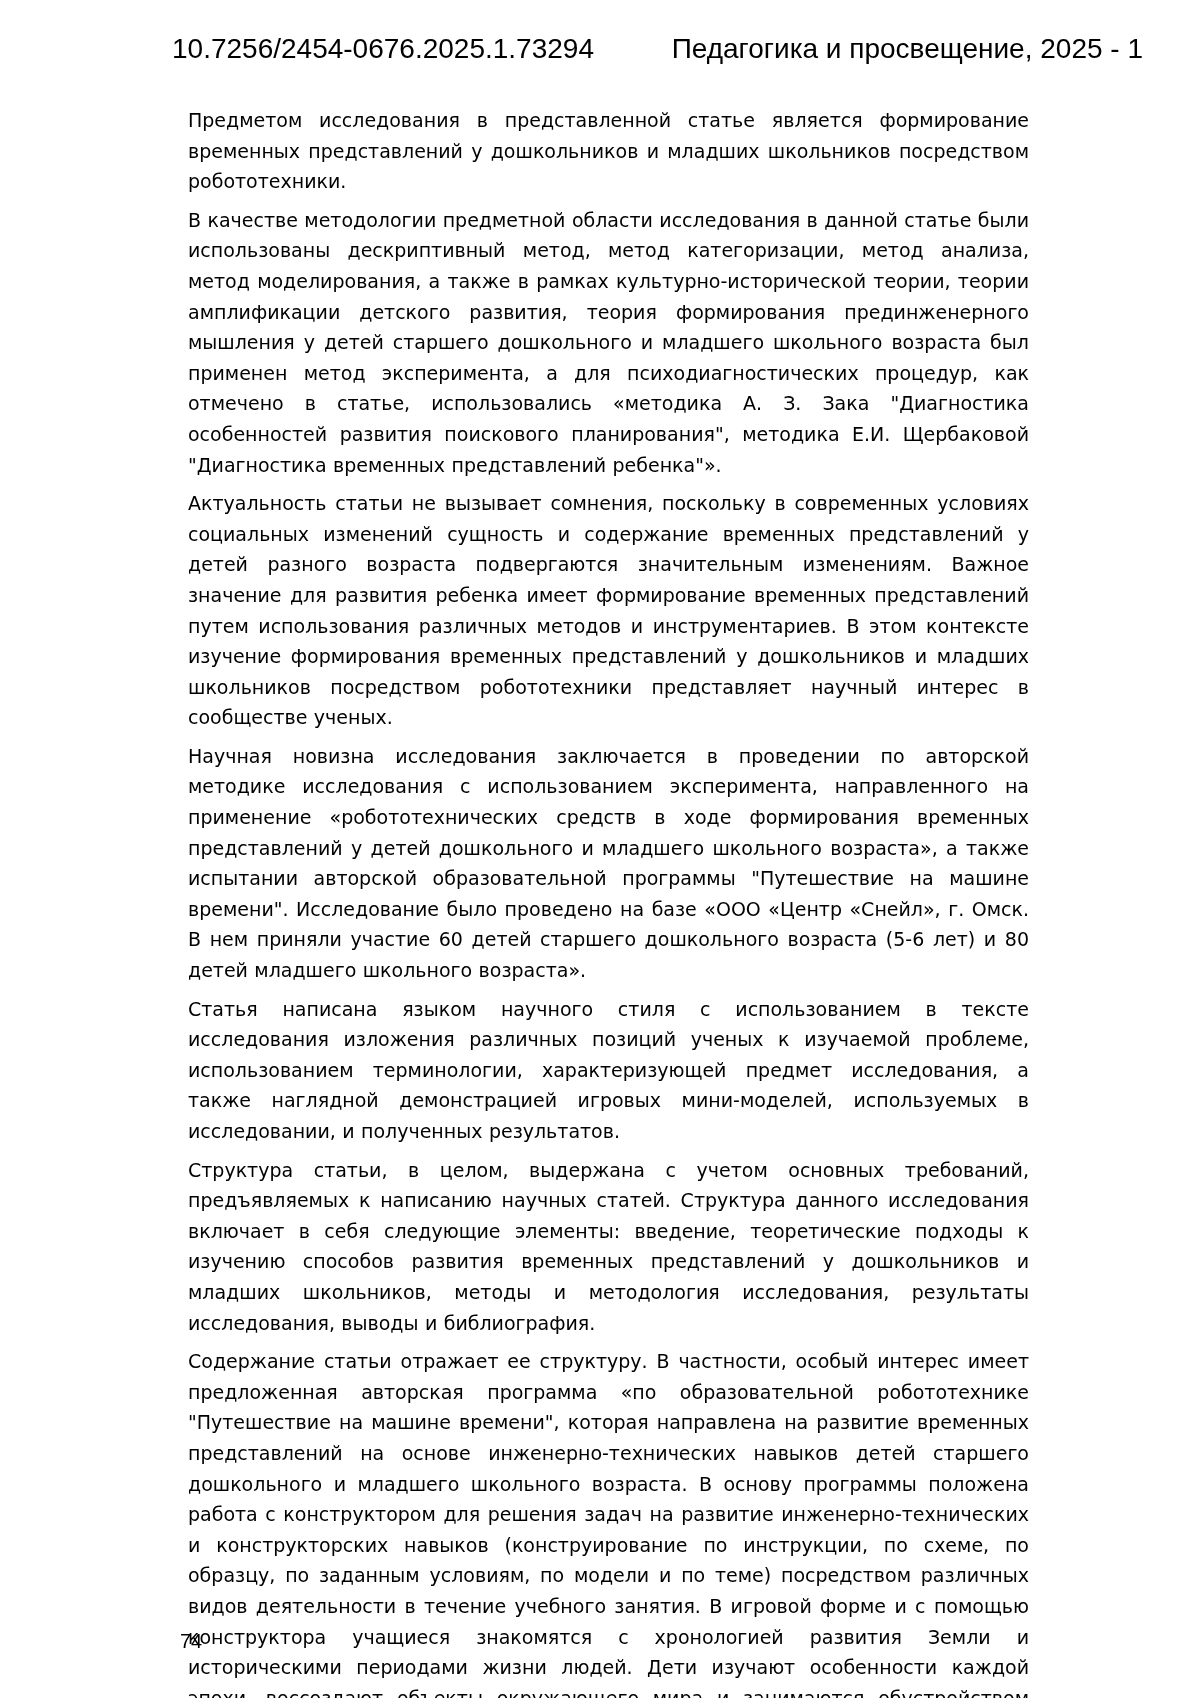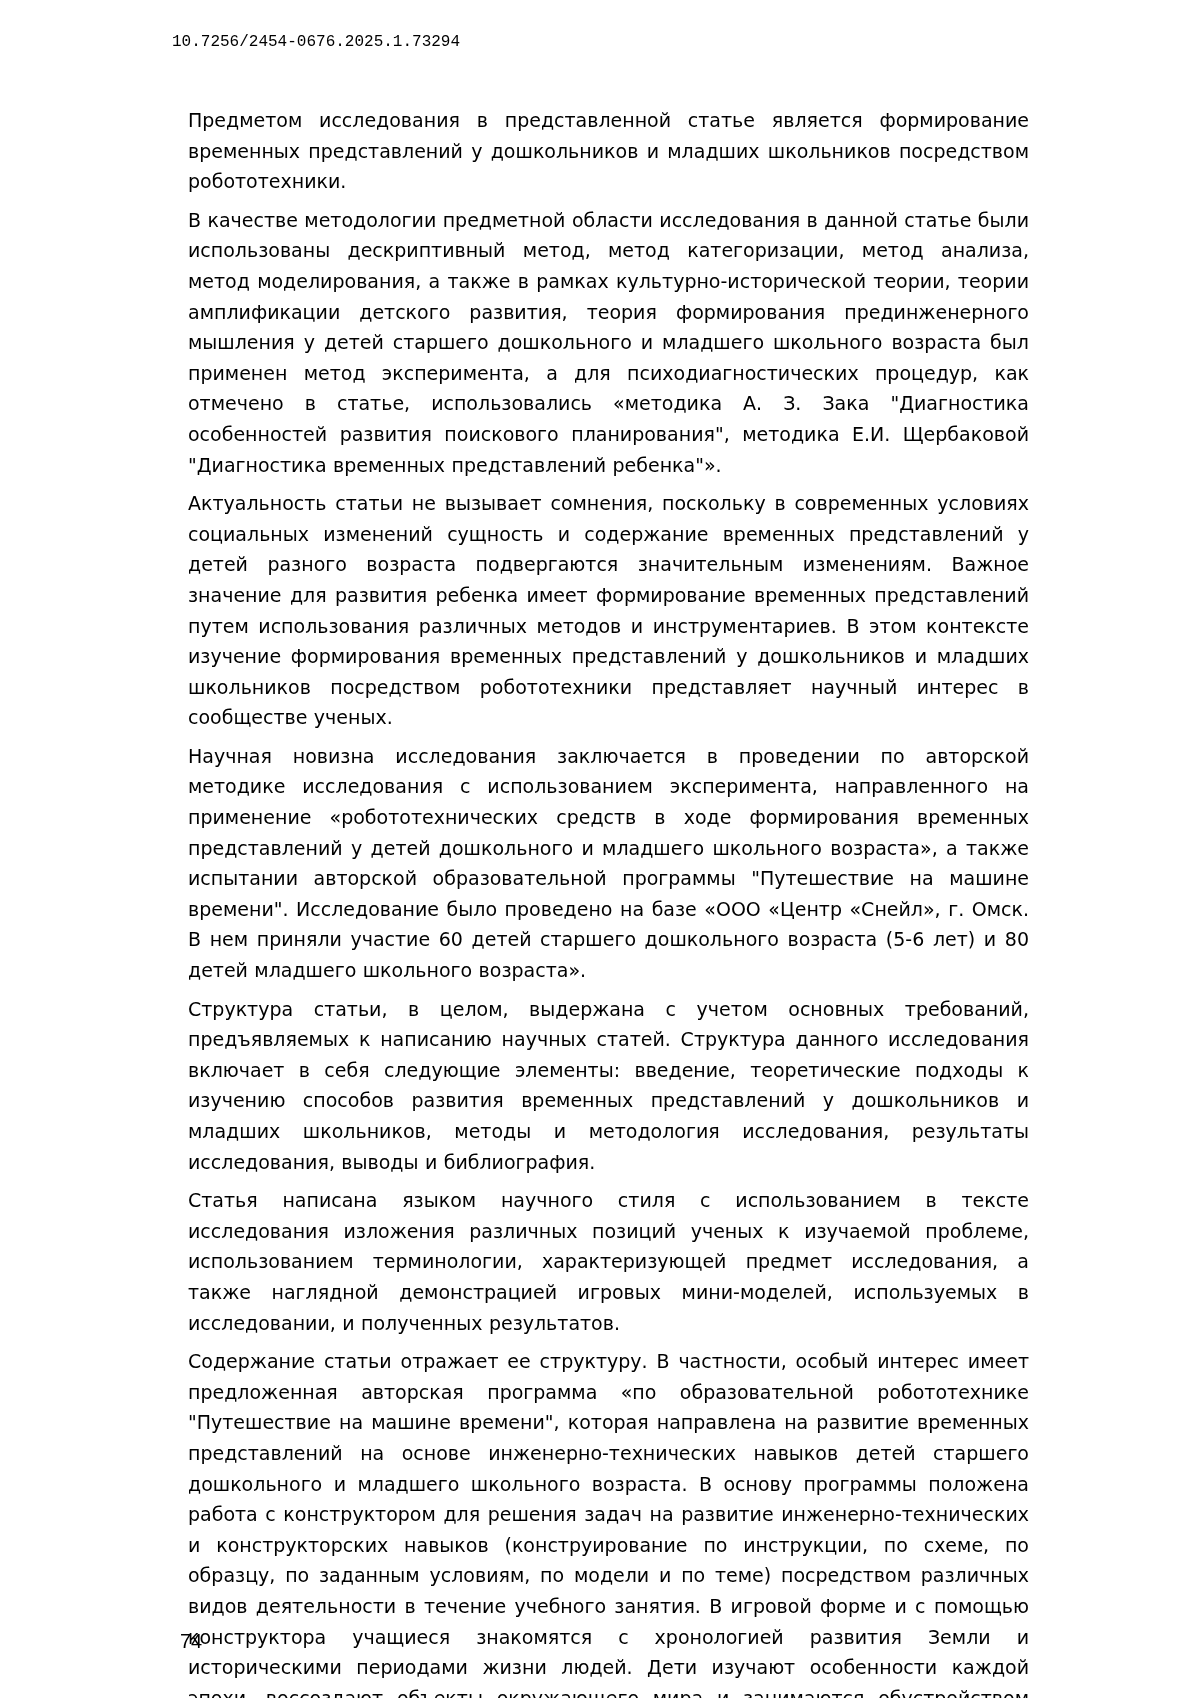--- a/index.html
+++ b/index.html
@@ -16,22 +16,22 @@
     overflow: hidden;
   }
   .page-header {
     position: absolute;
     top: 33px;
     left: 172px;
     right: 57px;
     display: flex;
     justify-content: space-between;
     align-items: baseline;
-    font-family: Liberation Mono, monospace;
-    font-size: 16px;
+    font-family: Liberation Sans, sans-serif;
+    font-size: 28px;
     white-space: nowrap;
   }
   .article-body {
     position: absolute;
     top: 97px;
     left: 180px;
     width: 857px;
     font-family: "DejaVu Sans", sans-serif;
     font-size: 19px;
     line-height: 30.6px;
@@ -53,29 +53,30 @@
     font-size: 20px;
   }
 </style>
 </head>
 <body>
 
 <div class="page">
 
   <div class="page-header">
     <span>10.7256/2454-0676.2025.1.73294</span>
+    <span>Педагогика и просвещение, 2025 - 1</span>
   </div>
 
   <div class="article-body">
     <p>Предметом исследования в представленной статье является формирование временных представлений у дошкольников и младших школьников посредством робототехники.</p>
     <p>В качестве методологии предметной области исследования в данной статье были использованы дескриптивный метод, метод категоризации, метод анализа, метод моделирования, а также в рамках культурно-исторической теории, теории амплификации детского развития, теория формирования прединженерного мышления у детей старшего дошкольного и младшего школьного возраста был применен метод эксперимента, а для психодиагностических процедур, как отмечено в статье, использовались «методика А. З. Зака "Диагностика особенностей развития поискового планирования", методика Е.И. Щербаковой "Диагностика временных представлений ребенка"».</p>
     <p>Актуальность статьи не вызывает сомнения, поскольку в современных условиях социальных изменений сущность и содержание временных представлений у детей разного возраста подвергаются значительным изменениям. Важное значение для развития ребенка имеет формирование временных представлений путем использования различных методов и инструментариев. В этом контексте изучение формирования временных представлений у дошкольников и младших школьников посредством робототехники представляет научный интерес в сообществе ученых.</p>
     <p>Научная новизна исследования заключается в проведении по авторской методике исследования с использованием эксперимента, направленного на применение «робототехнических средств в ходе формирования временных представлений у детей дошкольного и младшего школьного возраста», а также испытании авторской образовательной программы "Путешествие на машине времени". Исследование было проведено на базе «ООО «Центр «Снейл», г. Омск. В нем приняли участие 60 детей старшего дошкольного возраста (5-6 лет) и 80 детей младшего школьного возраста».</p>
+    <p>Статья написана языком научного стиля с использованием в тексте исследования изложения различных позиций ученых к изучаемой проблеме, использованием терминологии, характеризующей предмет исследования, а также наглядной демонстрацией игровых мини-моделей, используемых в исследовании, и полученных результатов.</p>
     <p>Структура статьи, в целом, выдержана с учетом основных требований, предъявляемых к написанию научных статей. Структура данного исследования включает в себя следующие элементы: введение, теоретические подходы к изучению способов развития временных представлений у дошкольников и младших школьников, методы и методология исследования, результаты исследования, выводы и библиография.</p>
-    <p>Статья написана языком научного стиля с использованием в тексте исследования изложения различных позиций ученых к изучаемой проблеме, использованием терминологии, характеризующей предмет исследования, а также наглядной демонстрацией игровых мини-моделей, используемых в исследовании, и полученных результатов.</p>
     <p>Содержание статьи отражает ее структуру. В частности, особый интерес имеет предложенная авторская программа «по образовательной робототехнике "Путешествие на машине времени", которая направлена на развитие временных представлений на основе инженерно-технических навыков детей старшего дошкольного и младшего школьного возраста. В основу программы положена работа с конструктором для решения задач на развитие инженерно-технических и конструкторских навыков (конструирование по инструкции, по схеме, по образцу, по заданным условиям, по модели и по теме) посредством различных видов деятельности в течение учебного занятия. В игровой форме и с помощью конструктора учащиеся знакомятся с хронологией развития Земли и историческими периодами жизни людей. Дети изучают особенности каждой эпохи, воссоздают объекты окружающего мира и занимаются обустройством каждого из периодов средствами конструктора».</p>
     <p>Библиография содержит 21 источник, включающих в себя отечественные и зарубежные периодические и непериодические издания.</p>
 
   </div>
 
   <div class="page-footer">
     <span>74</span>
   </div>
 
 </div>

